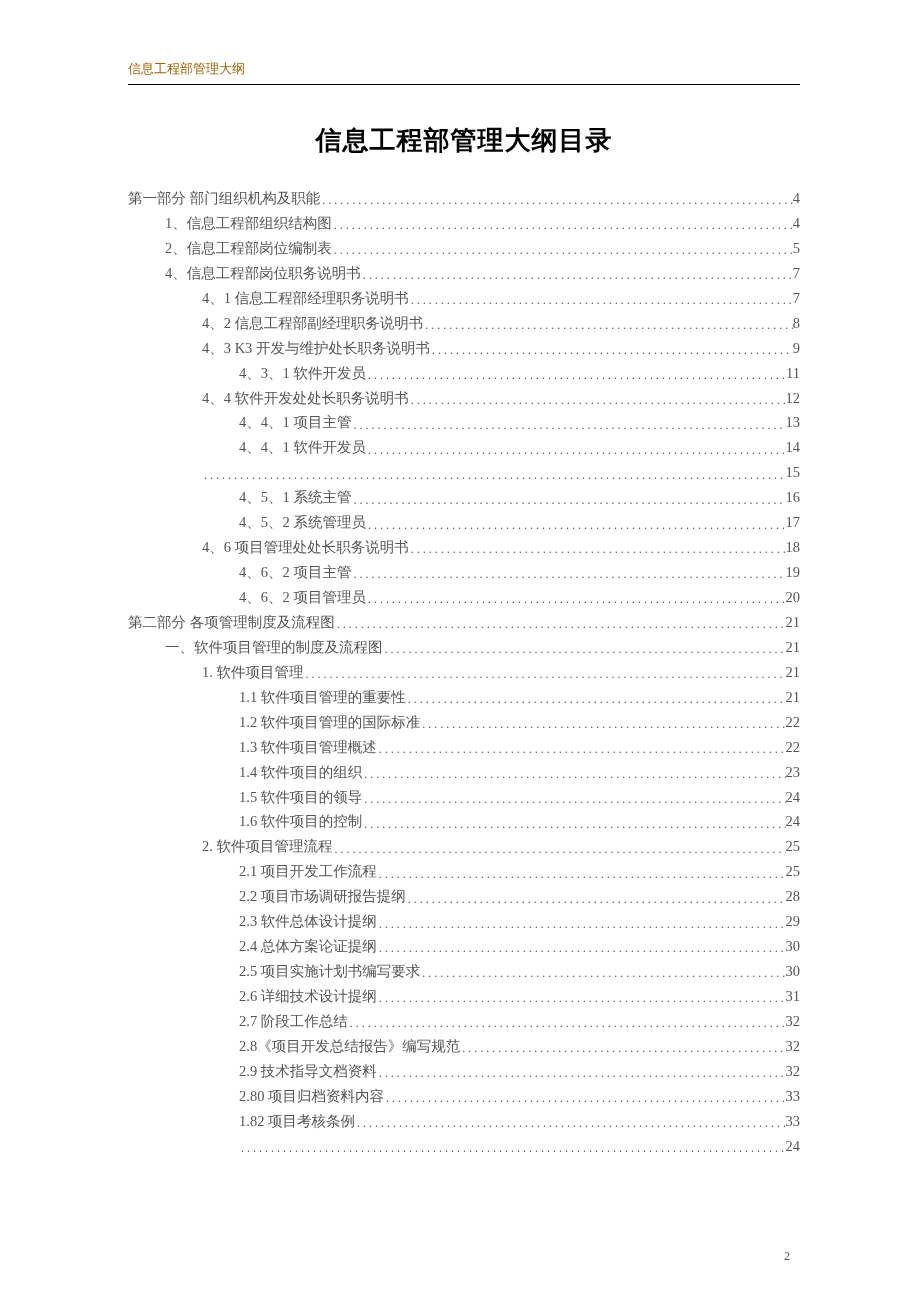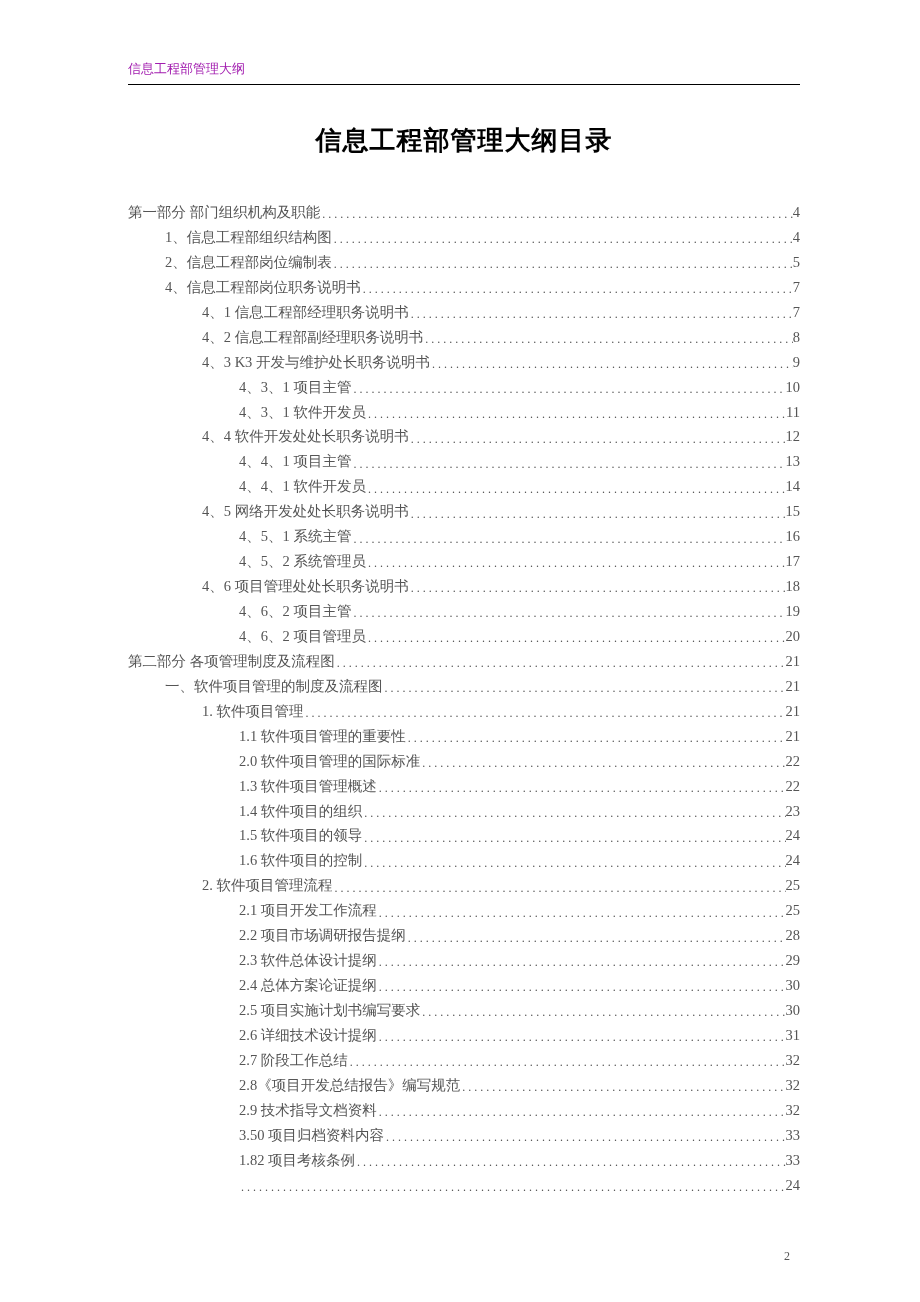--- a/index.html
+++ b/index.html
@@ -8,31 +8,31 @@
       height: 1302px;
       background: #fff;
       font-family: "SimSun", "宋体", serif;
       position: relative;
     }
     .page {
       padding: 60px 120px 40px 128px;
     }
     .header-text {
       font-size: 13px;
-      color: #a21caf;
+      color: #a16207;
       padding-bottom: 6px;
       border-bottom: 1.5px solid #000;
       margin-bottom: 38px;
     }
     .title {
       text-align: center;
       font-size: 26px;
       font-weight: bold;
       color: #000;
-      margin-bottom: 42px;
+      margin-bottom: 28px;
       letter-spacing: 1px;
     }
     .toc { font-size: 14.5px; color: #555; line-height: 1.72; }
     .toc-row {
       display: flex;
       align-items: flex-end;
       white-space: nowrap;
       overflow: hidden;
     }
     .toc-label { flex: 0 0 auto; }
@@ -96,46 +96,40 @@
         <span class="toc-label">4、2 信息工程部副经理职务说明书</span>
         <span class="toc-dots"></span>
         <span class="toc-page">8</span>
       </div>
       <div class="toc-row lvl2">
         <span class="toc-label">4、3 K3 开发与维护处长职务说明书</span>
         <span class="toc-dots"></span>
         <span class="toc-page">9</span>
       </div>
       <div class="toc-row lvl3">
-        <span class="toc-label">4、3、1 项目主管</span>
-        <span class="toc-dots"></span>
-        <span class="toc-page">10</span>
-      </div>
-      <div class="toc-row lvl3">
         <span class="toc-label">4、3、1 软件开发员</span>
         <span class="toc-dots"></span>
         <span class="toc-page">11</span>
       </div>
       <div class="toc-row lvl2">
         <span class="toc-label">4、4 软件开发处处长职务说明书</span>
         <span class="toc-dots"></span>
         <span class="toc-page">12</span>
       </div>
       <div class="toc-row lvl3">
         <span class="toc-label">4、4、1  项目主管</span>
         <span class="toc-dots"></span>
         <span class="toc-page">13</span>
       </div>
       <div class="toc-row lvl3">
         <span class="toc-label">4、4、1  软件开发员</span>
         <span class="toc-dots"></span>
         <span class="toc-page">14</span>
       </div>
       <div class="toc-row lvl2">
-        <span class="toc-label">4、5 网络开发处处长职务说明书</span>
         <span class="toc-dots"></span>
         <span class="toc-page">15</span>
       </div>
       <div class="toc-row lvl3">
         <span class="toc-label">4、5、1  系统主管</span>
         <span class="toc-dots"></span>
         <span class="toc-page">16</span>
       </div>
       <div class="toc-row lvl3">
         <span class="toc-label">4、5、2  系统管理员</span>
@@ -171,21 +165,21 @@
         <span class="toc-label">1.  软件项目管理</span>
         <span class="toc-dots"></span>
         <span class="toc-page">21</span>
       </div>
       <div class="toc-row lvl3">
         <span class="toc-label">1.1 软件项目管理的重要性</span>
         <span class="toc-dots"></span>
         <span class="toc-page">21</span>
       </div>
       <div class="toc-row lvl3">
-        <span class="toc-label">2.0 软件项目管理的国际标准</span>
+        <span class="toc-label">1.2 软件项目管理的国际标准</span>
         <span class="toc-dots"></span>
         <span class="toc-page">22</span>
       </div>
       <div class="toc-row lvl3">
         <span class="toc-label">1.3 软件项目管理概述</span>
         <span class="toc-dots"></span>
         <span class="toc-page">22</span>
       </div>
       <div class="toc-row lvl3">
         <span class="toc-label">1.4 软件项目的组织</span>
@@ -246,21 +240,21 @@
         <span class="toc-label">2.8《项目开发总结报告》编写规范</span>
         <span class="toc-dots"></span>
         <span class="toc-page">32</span>
       </div>
       <div class="toc-row lvl3">
         <span class="toc-label">2.9  技术指导文档资料</span>
         <span class="toc-dots"></span>
         <span class="toc-page">32</span>
       </div>
       <div class="toc-row lvl3">
-        <span class="toc-label">3.50  项目归档资料内容</span>
+        <span class="toc-label">2.80  项目归档资料内容</span>
         <span class="toc-dots"></span>
         <span class="toc-page">33</span>
       </div>
       <div class="toc-row lvl3">
         <span class="toc-label">1.82  项目考核条例</span>
         <span class="toc-dots"></span>
         <span class="toc-page">33</span>
       </div>
       <div class="toc-row lvl3">
         <span class="toc-dots"></span>

